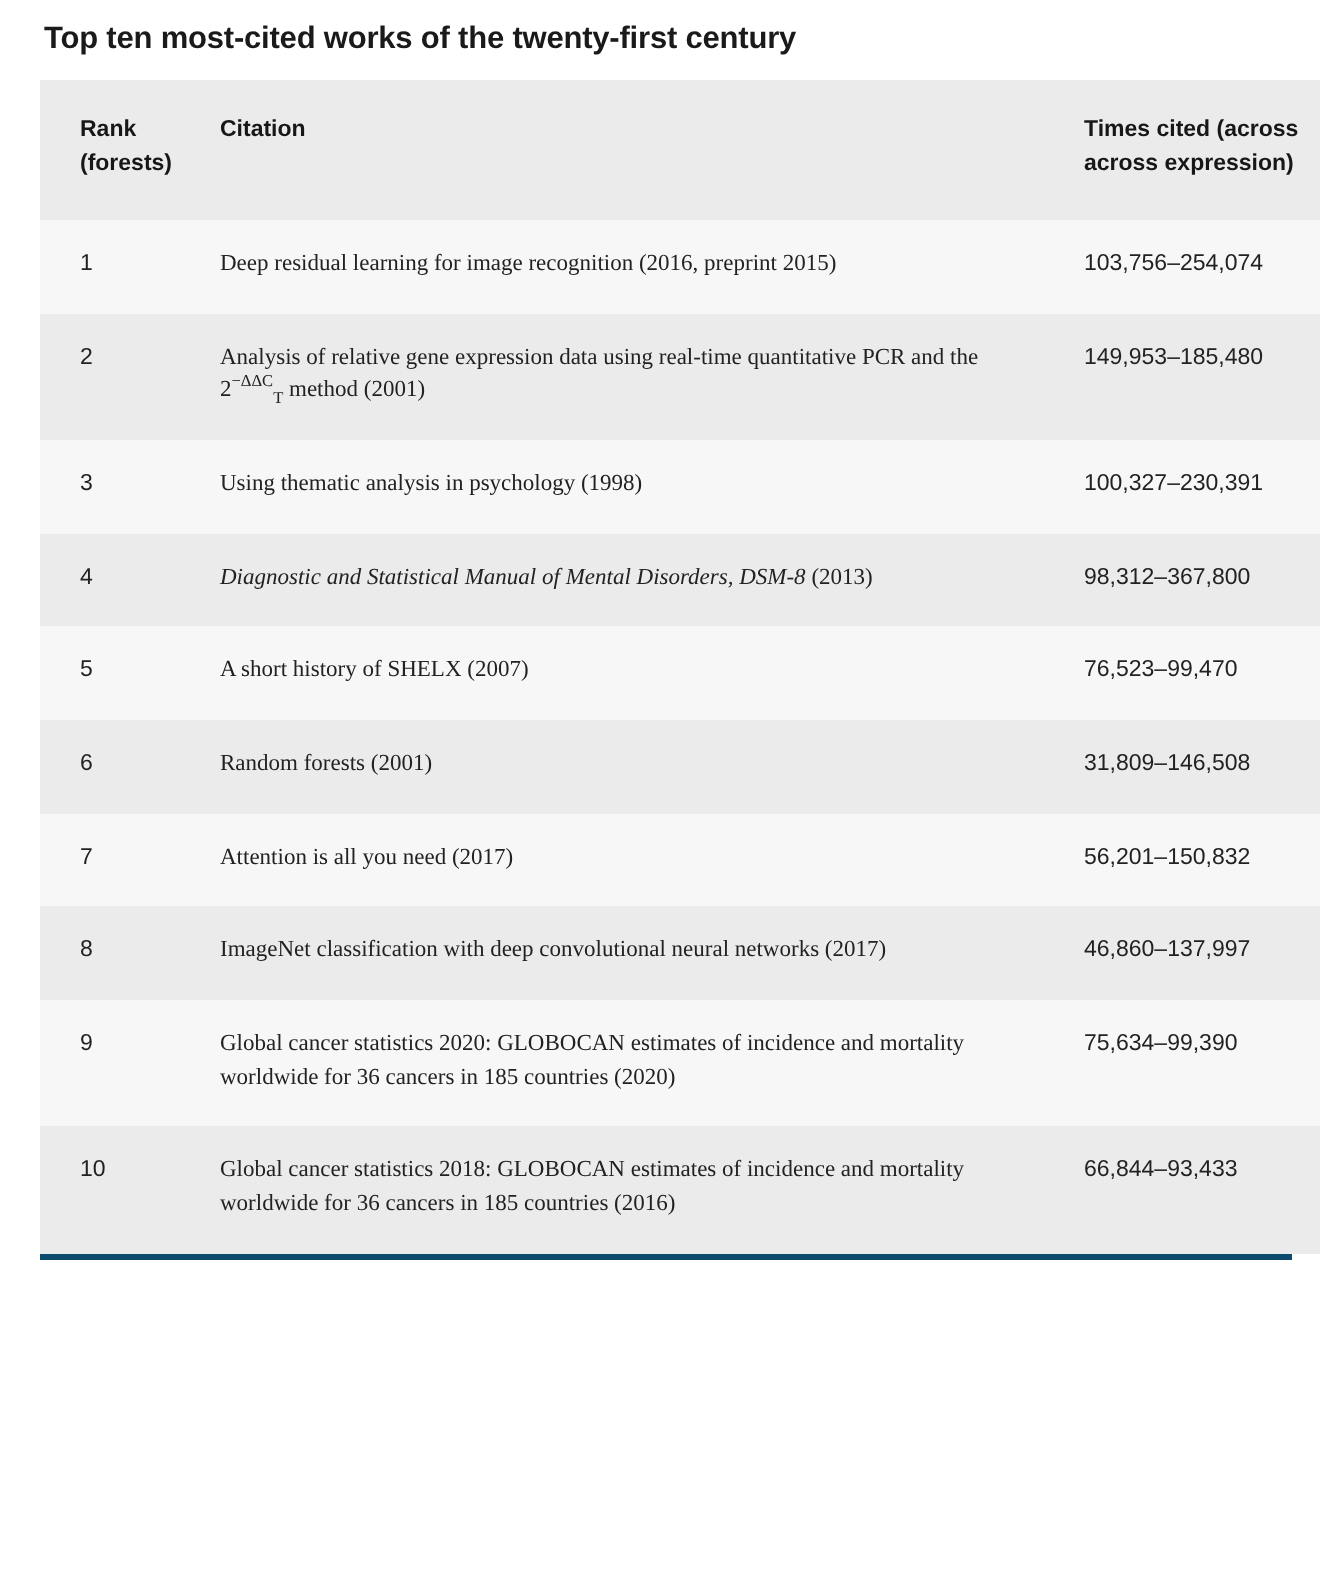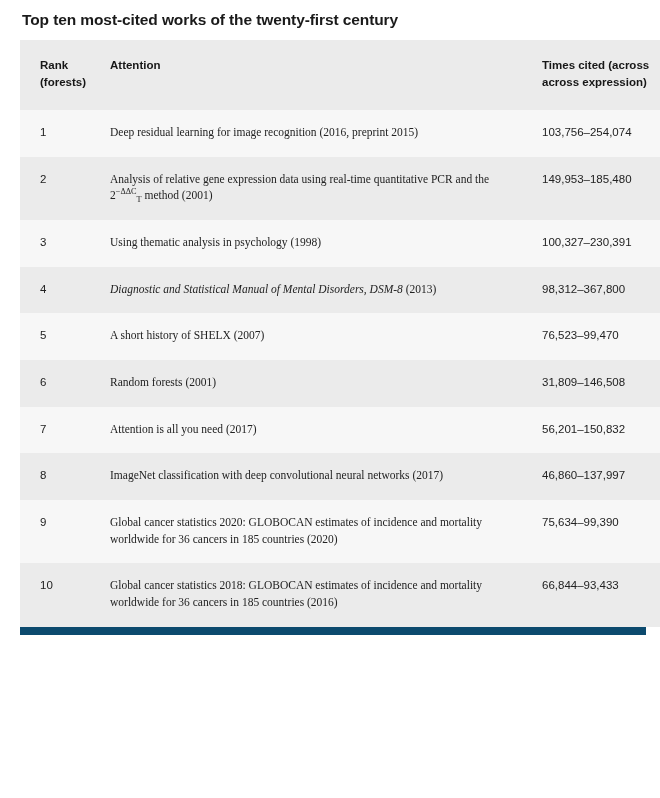--- a/index.html
+++ b/index.html
@@ -27,21 +27,21 @@
     font-size: 15.5px;
     font-weight: bold;
     color: #1a1a1a;
     letter-spacing: -0.1px;
     padding: 10px 0 0 22px;
     line-height: 1.25;
   }
 
   .table-wrap {
     margin: 11px 14px 0 20px;
-    border-bottom: 8px solid #0c4a6e;
+    border-bottom: 3px solid #0c4a6e;
     width: 626px;
     box-sizing: border-box;
   }
 
   table.citations {
     width: 100%;
     border-collapse: collapse;
     table-layout: fixed;
   }
 
@@ -101,21 +101,21 @@
         <col class="col-cite">
         <col class="col-times">
       </colgroup>
       <thead>
         <tr>
           <th class="th-rank">
             <span>Rank</span><br>
             <span>(forests)</span>
           </th>
           <th class="th-cite">
-            <span>Attention</span>
+            <span>Citation</span>
           </th>
           <th class="th-times">
             <span>Times cited (across</span><br>
             <span>across expression)</span>
           </th>
         </tr>
       </thead>
       <tbody id="table-body">
           <tr class="row-odd">
             <td class="td-rank">1</td>

